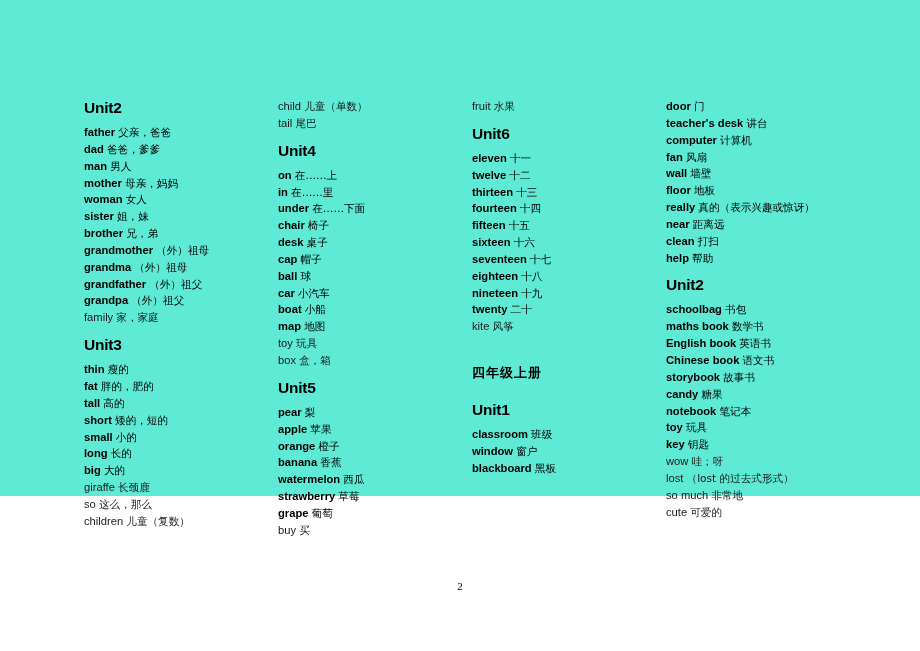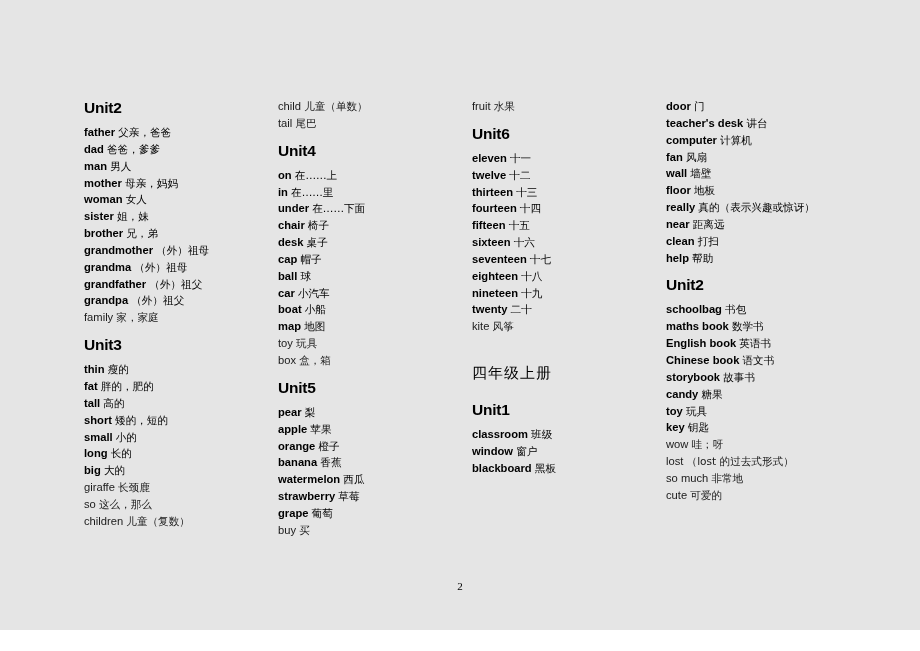--- a/index.html
+++ b/index.html
@@ -13,22 +13,22 @@
     position: relative;
     font-family: "Liberation Sans", sans-serif;
     color: #000000;
     overflow: hidden;
   }
   .page {
     position: absolute;
     left: 0;
     top: 0;
     width: 920px;
-    height: 630px;
-    background: #e5e5e5;
+    height: 496px;
+    background: #5eead4;
   }
   .columns {
     position: absolute;
     left: 84px;
     top: 98px;
     width: 790px;
     display: flex;
     flex-direction: row;
     align-items: flex-start;
   }
@@ -48,23 +48,23 @@
     letter-spacing: -0.2px;
     margin: 0 0 6px 0;
     padding-top: 9px;
     color: #000000;
   }
   .column > .unit-heading:first-child {
     padding-top: 0;
   }
   .book-heading {
     font-family: "Liberation Serif", serif;
-    font-size: 15px;
+    font-size: 13px;
     line-height: 24px;
-    font-weight: normal;
+    font-weight: bold;
     letter-spacing: 1px;
     margin: 0;
     padding-top: 26px;
     padding-bottom: 6px;
     color: #000000;
   }
   .entry {
     font-size: 11.2px;
     line-height: 16.85px;
     white-space: nowrap;
@@ -184,20 +184,21 @@
         <div class="entry bold"><span class="en">near</span> <span class="cn">距离远</span></div>
         <div class="entry bold"><span class="en">clean</span> <span class="cn">打扫</span></div>
         <div class="entry bold"><span class="en">help</span> <span class="cn">帮助</span></div>
         <div class="unit-heading">Unit2</div>
         <div class="entry bold"><span class="en">schoolbag</span> <span class="cn">书包</span></div>
         <div class="entry bold"><span class="en">maths book</span> <span class="cn">数学书</span></div>
         <div class="entry bold"><span class="en">English book</span> <span class="cn">英语书</span></div>
         <div class="entry bold"><span class="en">Chinese book</span> <span class="cn">语文书</span></div>
         <div class="entry bold"><span class="en">storybook</span> <span class="cn">故事书</span></div>
         <div class="entry bold"><span class="en">candy</span> <span class="cn">糖果</span></div>
+        <div class="entry bold"><span class="en">notebook</span> <span class="cn">笔记本</span></div>
         <div class="entry bold"><span class="en">toy</span> <span class="cn">玩具</span></div>
         <div class="entry bold"><span class="en">key</span> <span class="cn">钥匙</span></div>
         <div class="entry light"><span class="en">wow</span> <span class="cn">哇；呀</span></div>
         <div class="entry light"><span class="en">lost</span> <span class="cn">（lost 的过去式形式）</span></div>
         <div class="entry light"><span class="en">so much</span> <span class="cn">非常地</span></div>
         <div class="entry light"><span class="en">cute</span> <span class="cn">可爱的</span></div>
       </div>
     </div>
   <div class="page-number">2</div>
 </div>

